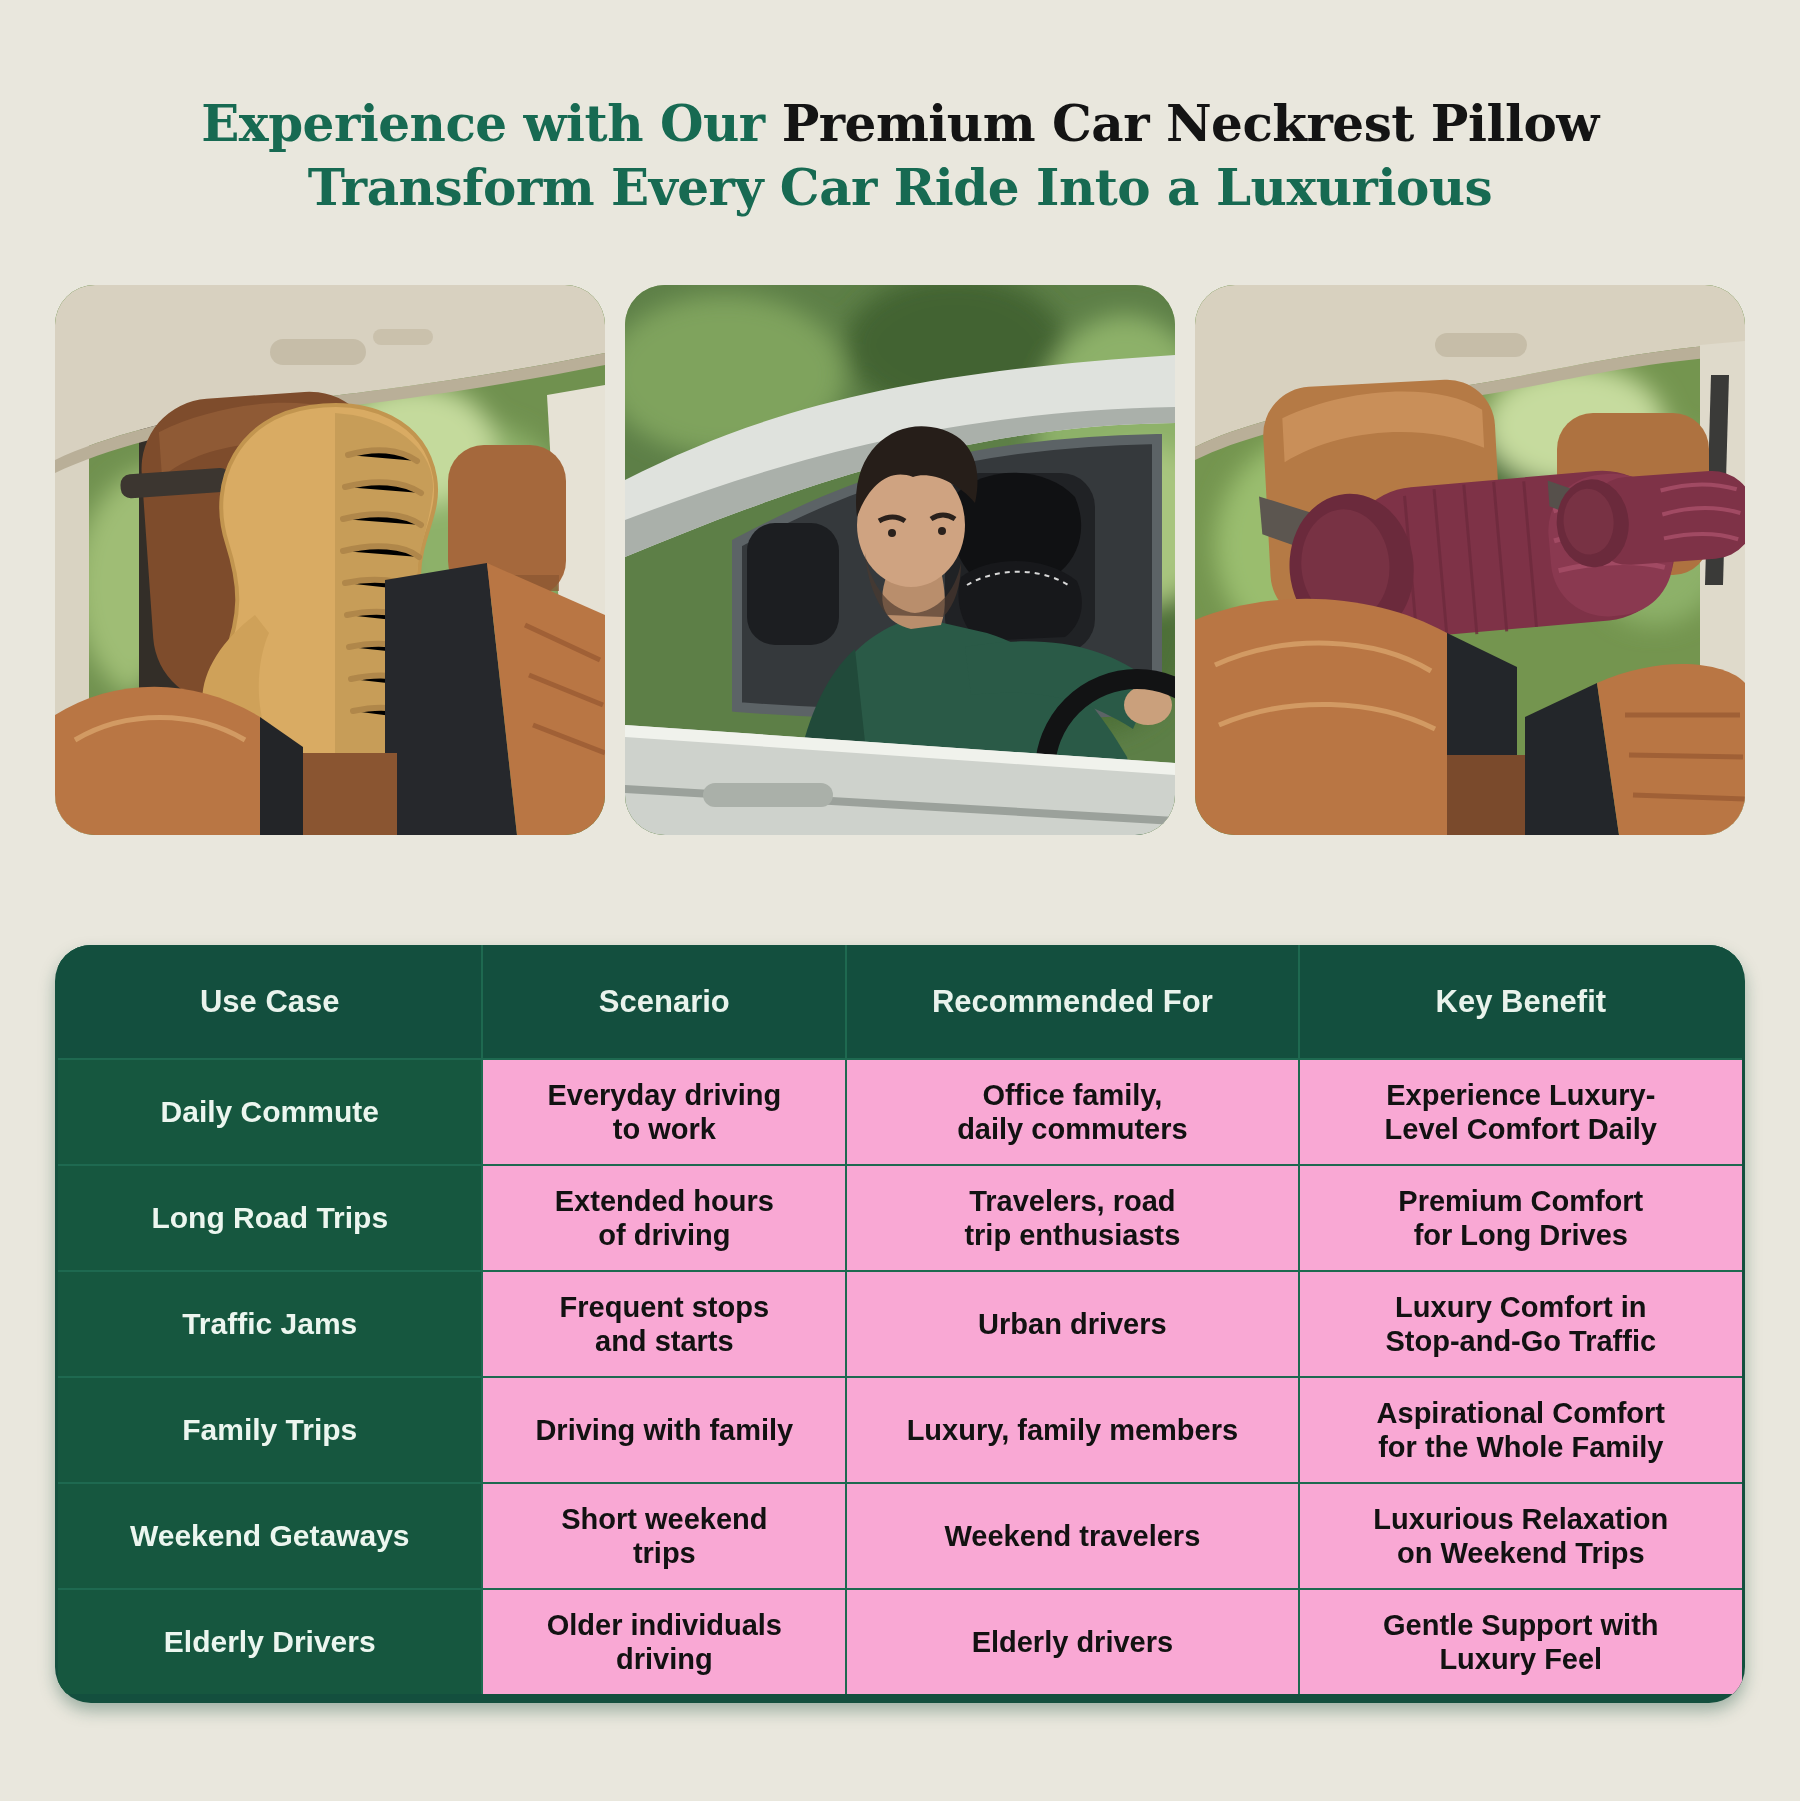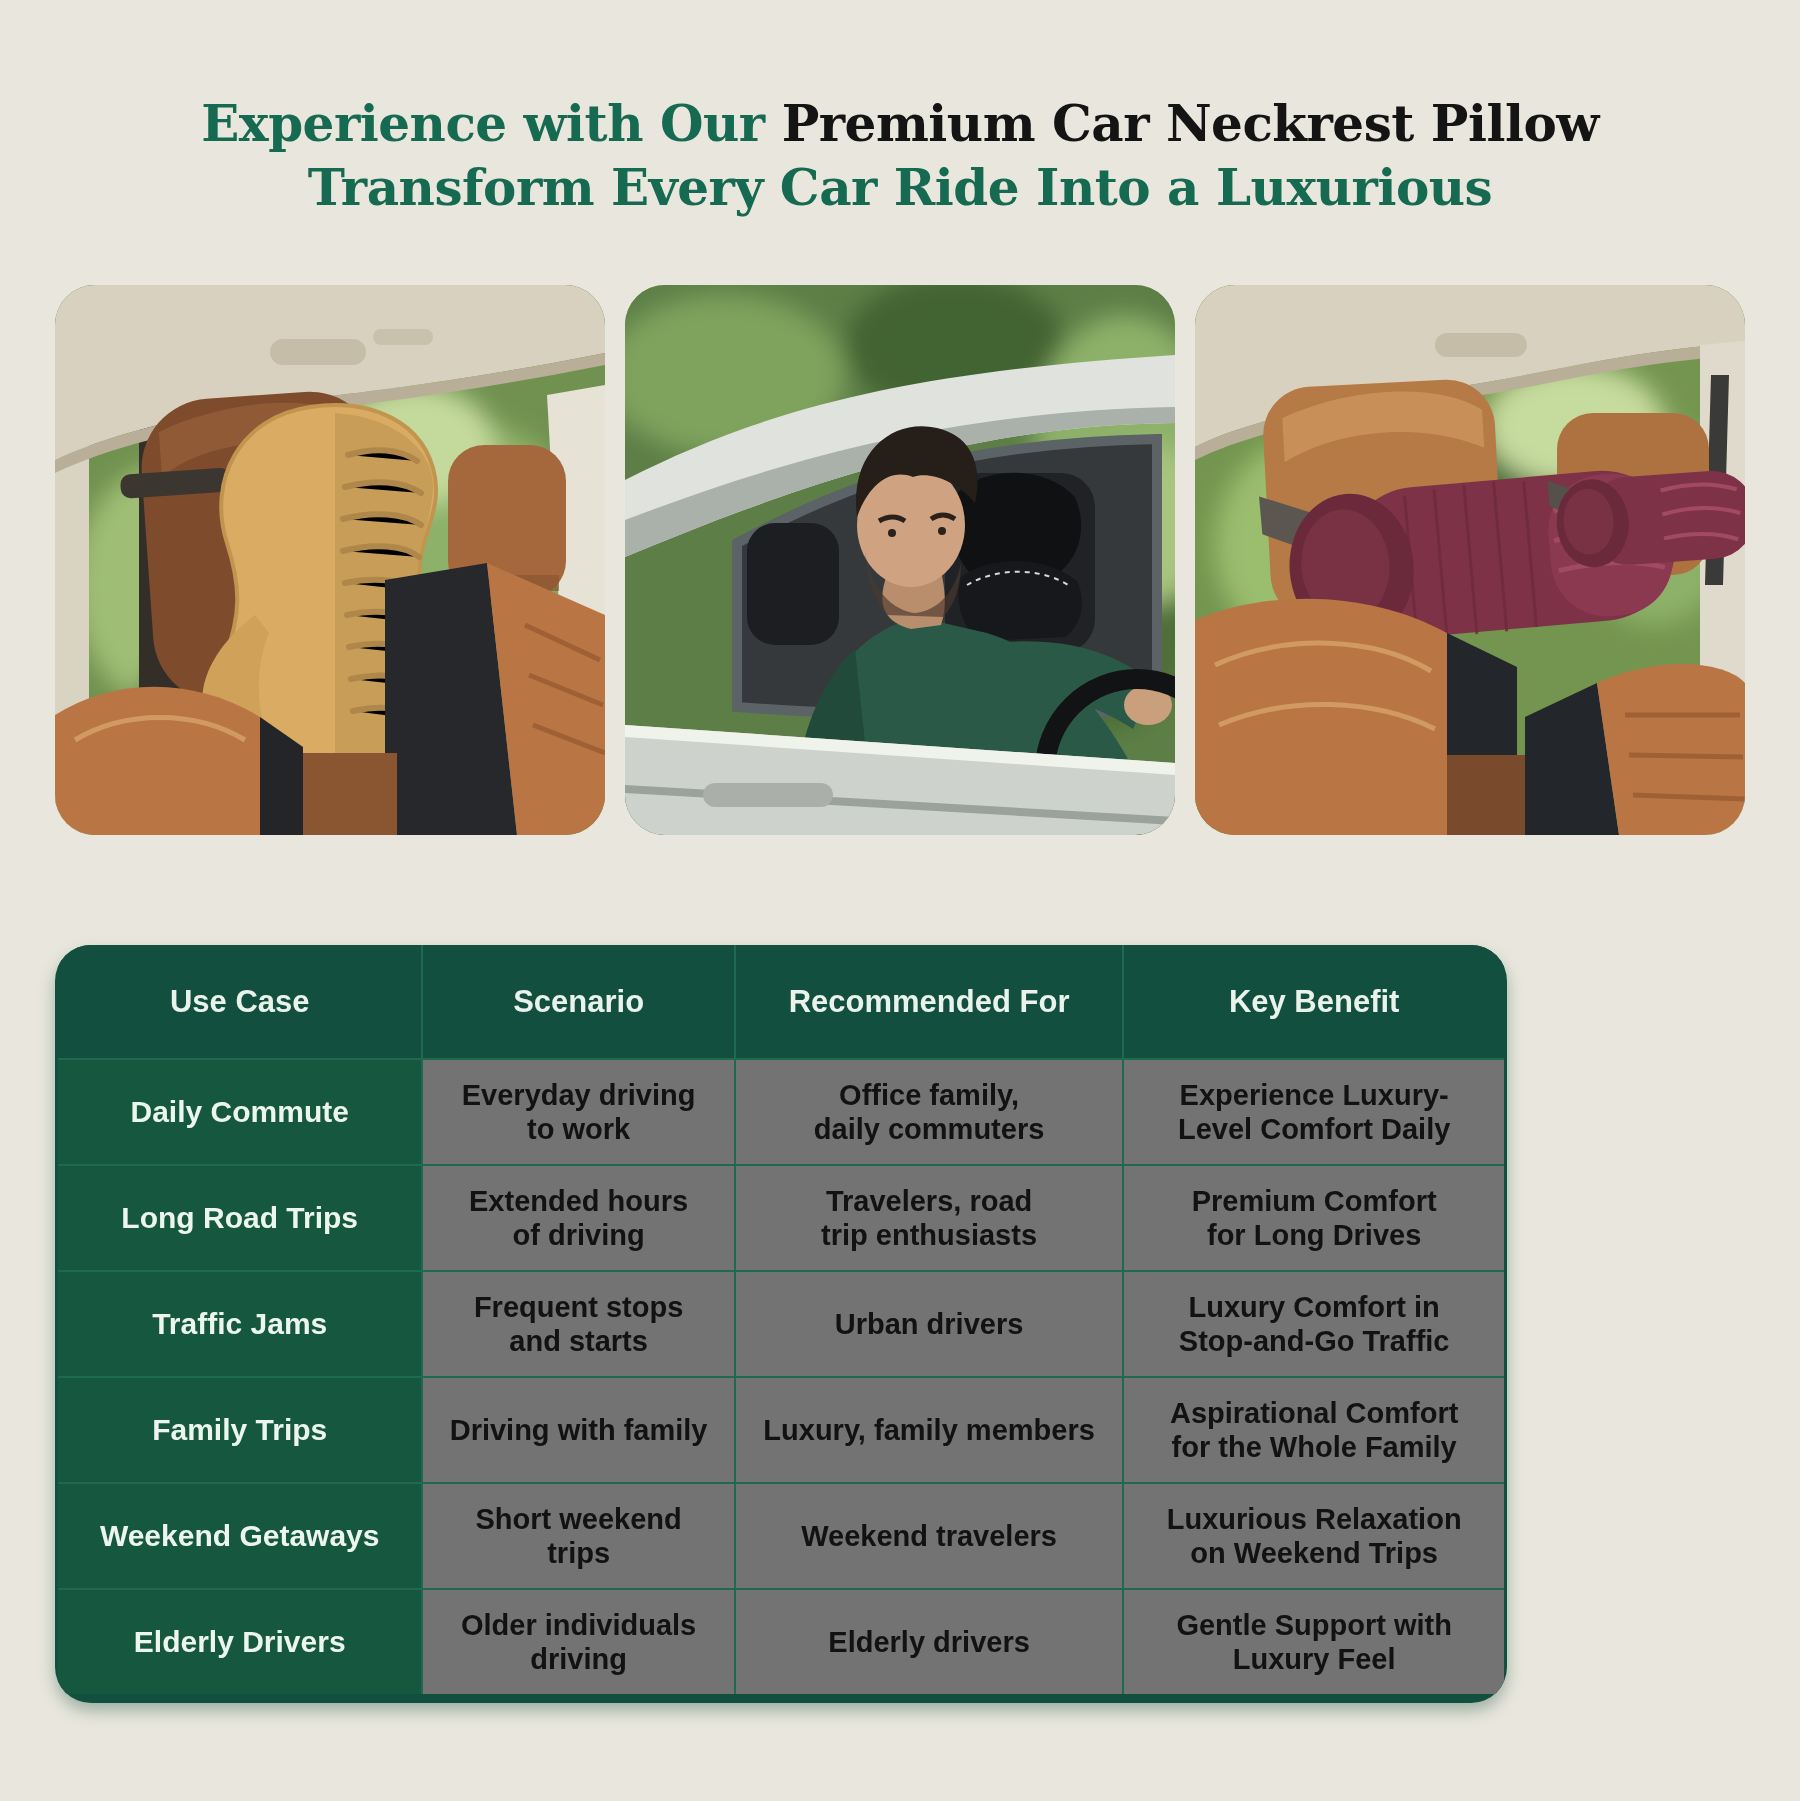--- a/index.html
+++ b/index.html
@@ -22,21 +22,21 @@
     position:absolute; left:55px; top:285px; width:1690px; height:550px;
     display:flex; gap:20px;
   }
   .photo{
     width:550px; height:550px; border-radius:40px; overflow:hidden;
     background:#7a9a5e; flex:0 0 auto;
   }
   .photo svg{ display:block; width:100%; height:100%; }
   
   .usecase-table{
-    position:absolute; left:55px; top:945px; width:1452px; height:758px;
+    position:absolute; left:55px; top:945px; width:1690px; height:758px;
     background:#134f3e; border-radius:36px; overflow:hidden;
     padding:0 3px 9px 3px;
     box-shadow:0 8px 16px rgba(21,75,58,0.35);
   }
   .grid{
     display:grid; width:100%; height:100%;
     grid-template-columns:425fr 363fr 452fr 444fr;
     grid-template-rows:113px repeat(6, 1fr);
     gap:2px; background:#1e6950;
   }
@@ -44,21 +44,21 @@
     background:#134f3e; color:#e9f3ec;
     display:flex; align-items:center; justify-content:center;
     font-weight:700; font-size:31px;
   }
   .tdc{
     background:#16573f; color:#ecf6ef;
     display:flex; align-items:center; justify-content:center;
     font-weight:700; font-size:30px; 
   }
   .td{
-    background:#737373; color:#121212;
+    background:#f9a8d4; color:#121212;
     display:flex; align-items:center; justify-content:center;
     font-weight:700; font-size:29px; line-height:34px;
     text-align:center; white-space:pre-line; padding:6px 14px;
   }
 </style>
 </head>
 <body>
 
 <div class="page">
 

